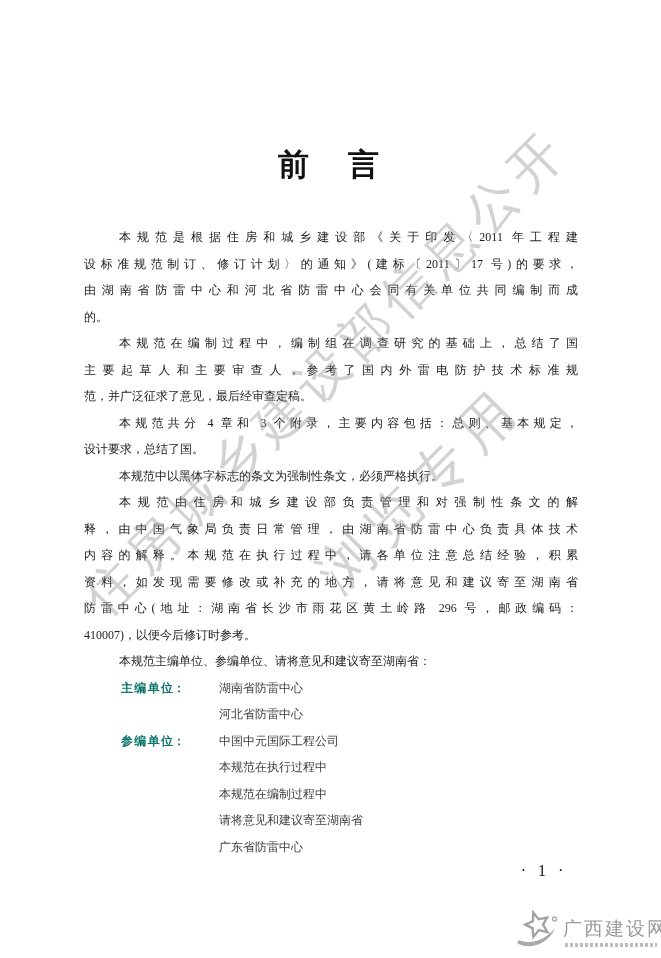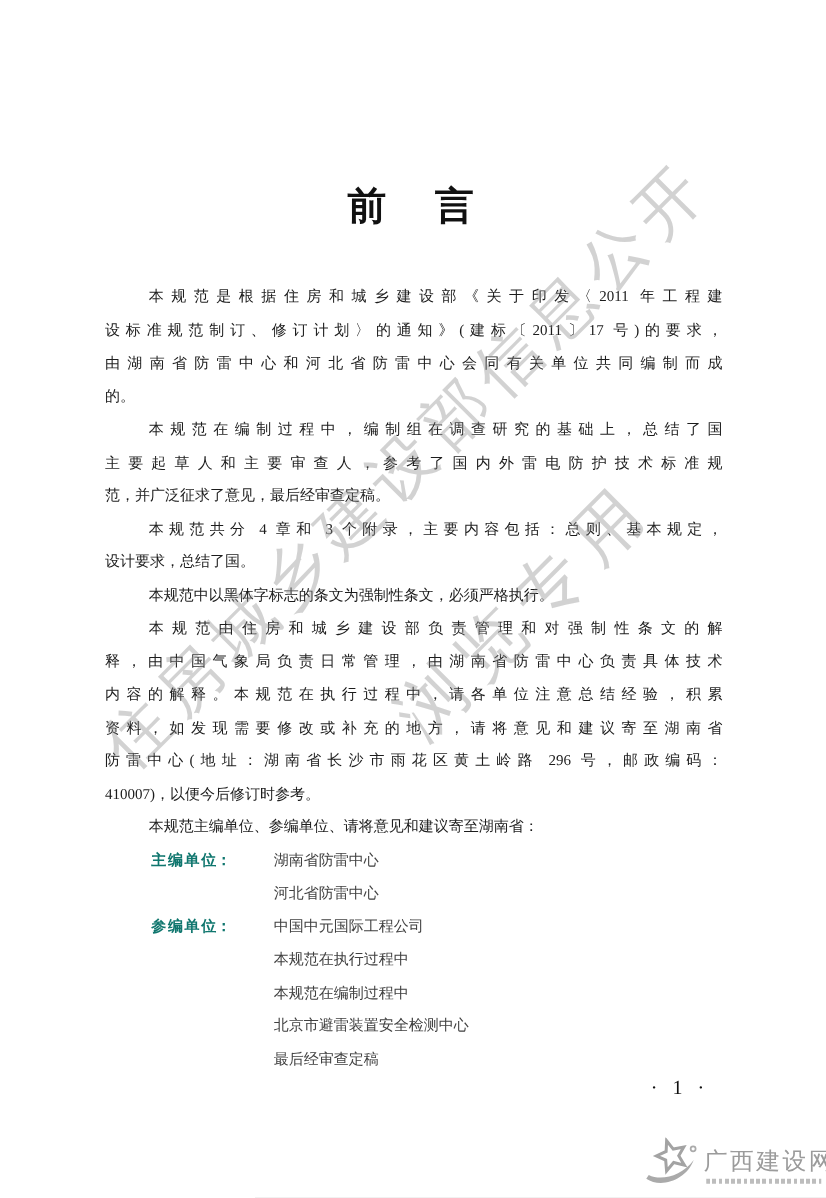--- a/index.html
+++ b/index.html
@@ -119,23 +119,23 @@
         <div class="erow"><span class="elabel">主 编 单 位：</span><span class="eunit">湖南省防雷中心</span></div>
 
         <div class="erow"><span class="elabel"></span><span class="eunit">河北省防雷中心</span></div>
 
         <div class="erow"><span class="elabel">参 编 单 位：</span><span class="eunit">中国中元国际工程公司</span></div>
 
         <div class="erow"><span class="elabel"></span><span class="eunit">本规范在执行过程中</span></div>
 
         <div class="erow"><span class="elabel"></span><span class="eunit">本规范在编制过程中</span></div>
 
-        <div class="erow"><span class="elabel"></span><span class="eunit">北京市避雷装置安全检测中心</span></div>
+        <div class="erow"><span class="elabel"></span><span class="eunit">请将意见和建议寄至湖南省</span></div>
 
-        <div class="erow"><span class="elabel"></span><span class="eunit">最后经审查定稿</span></div>
+        <div class="erow"><span class="elabel"></span><span class="eunit">广东省防雷中心</span></div>
       </div>
   </div>
 
   <div class="wm wm1">住房城乡建设部信息公开</div>
   <div class="wm wm2">浏览专用</div>
 
   <div class="pageno">· 1 ·</div>
 
   <div class="logo">
     <span class="logo-star">

